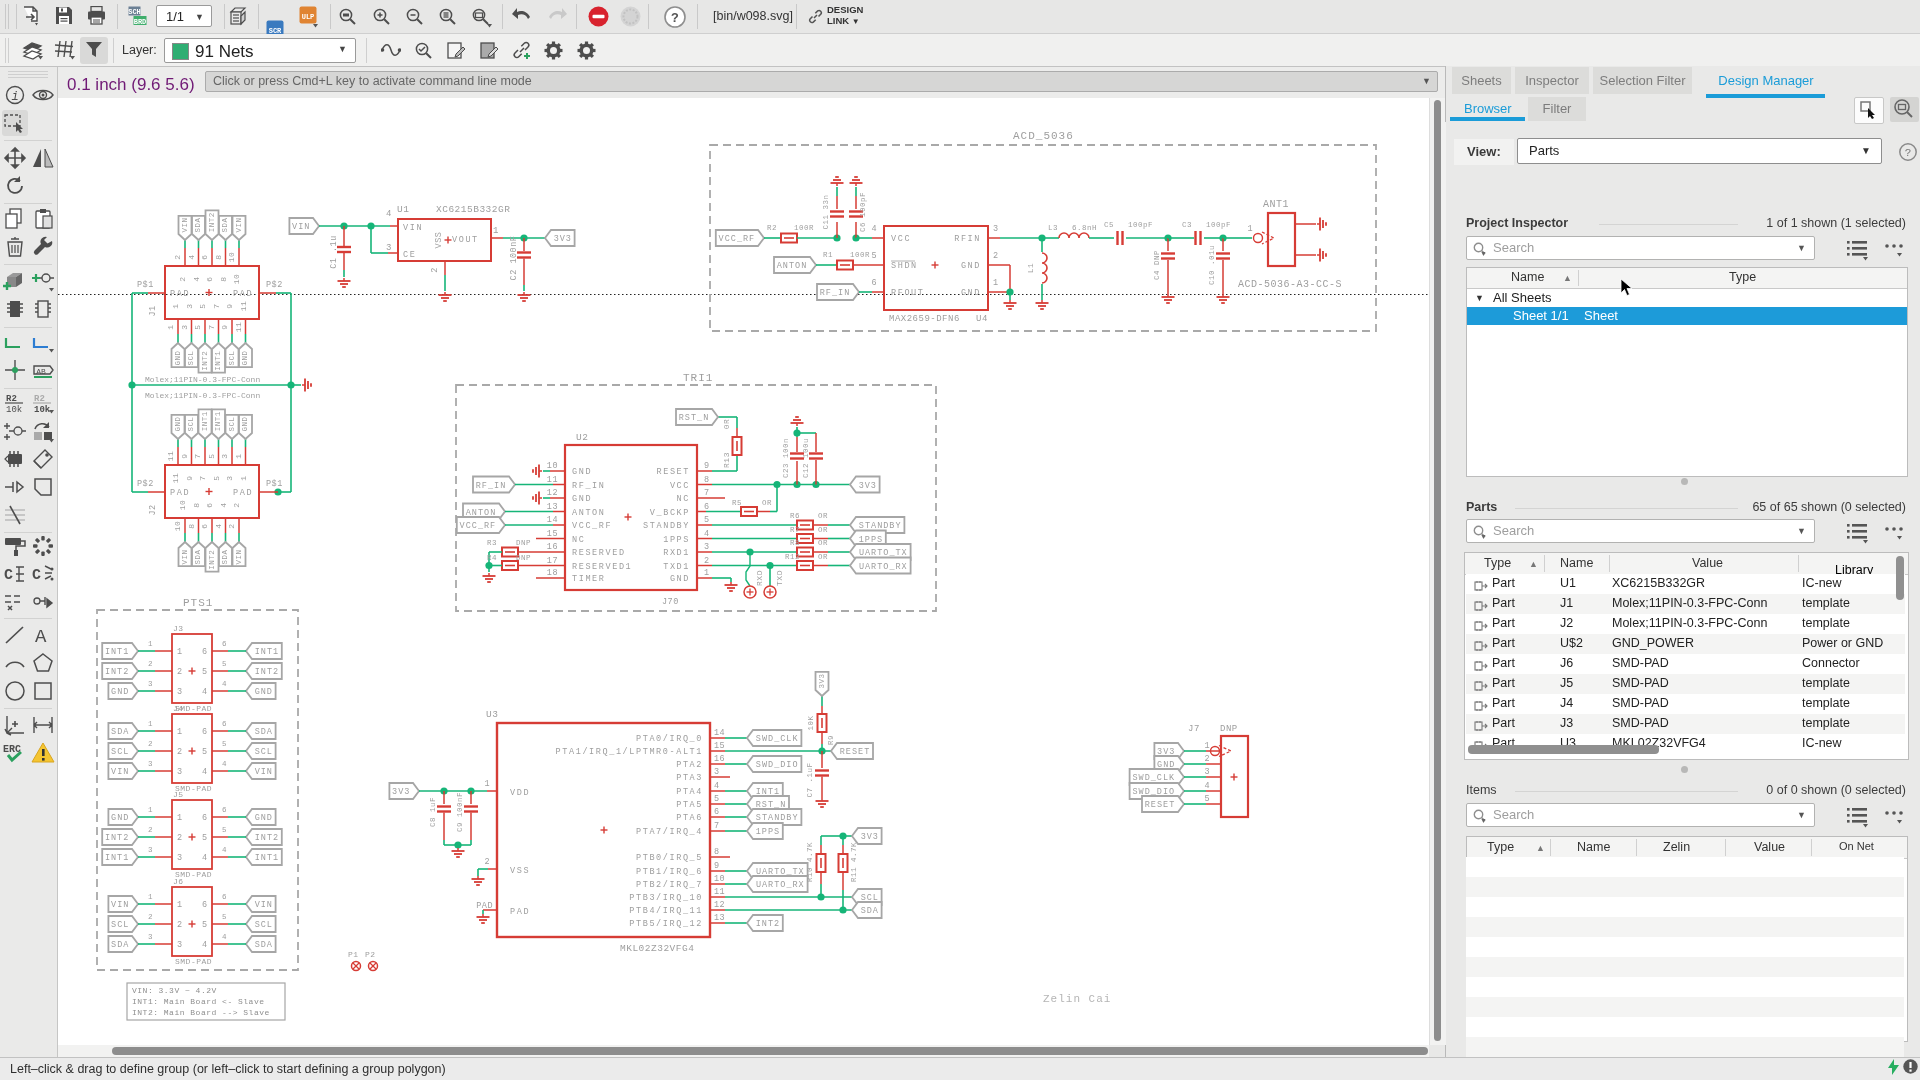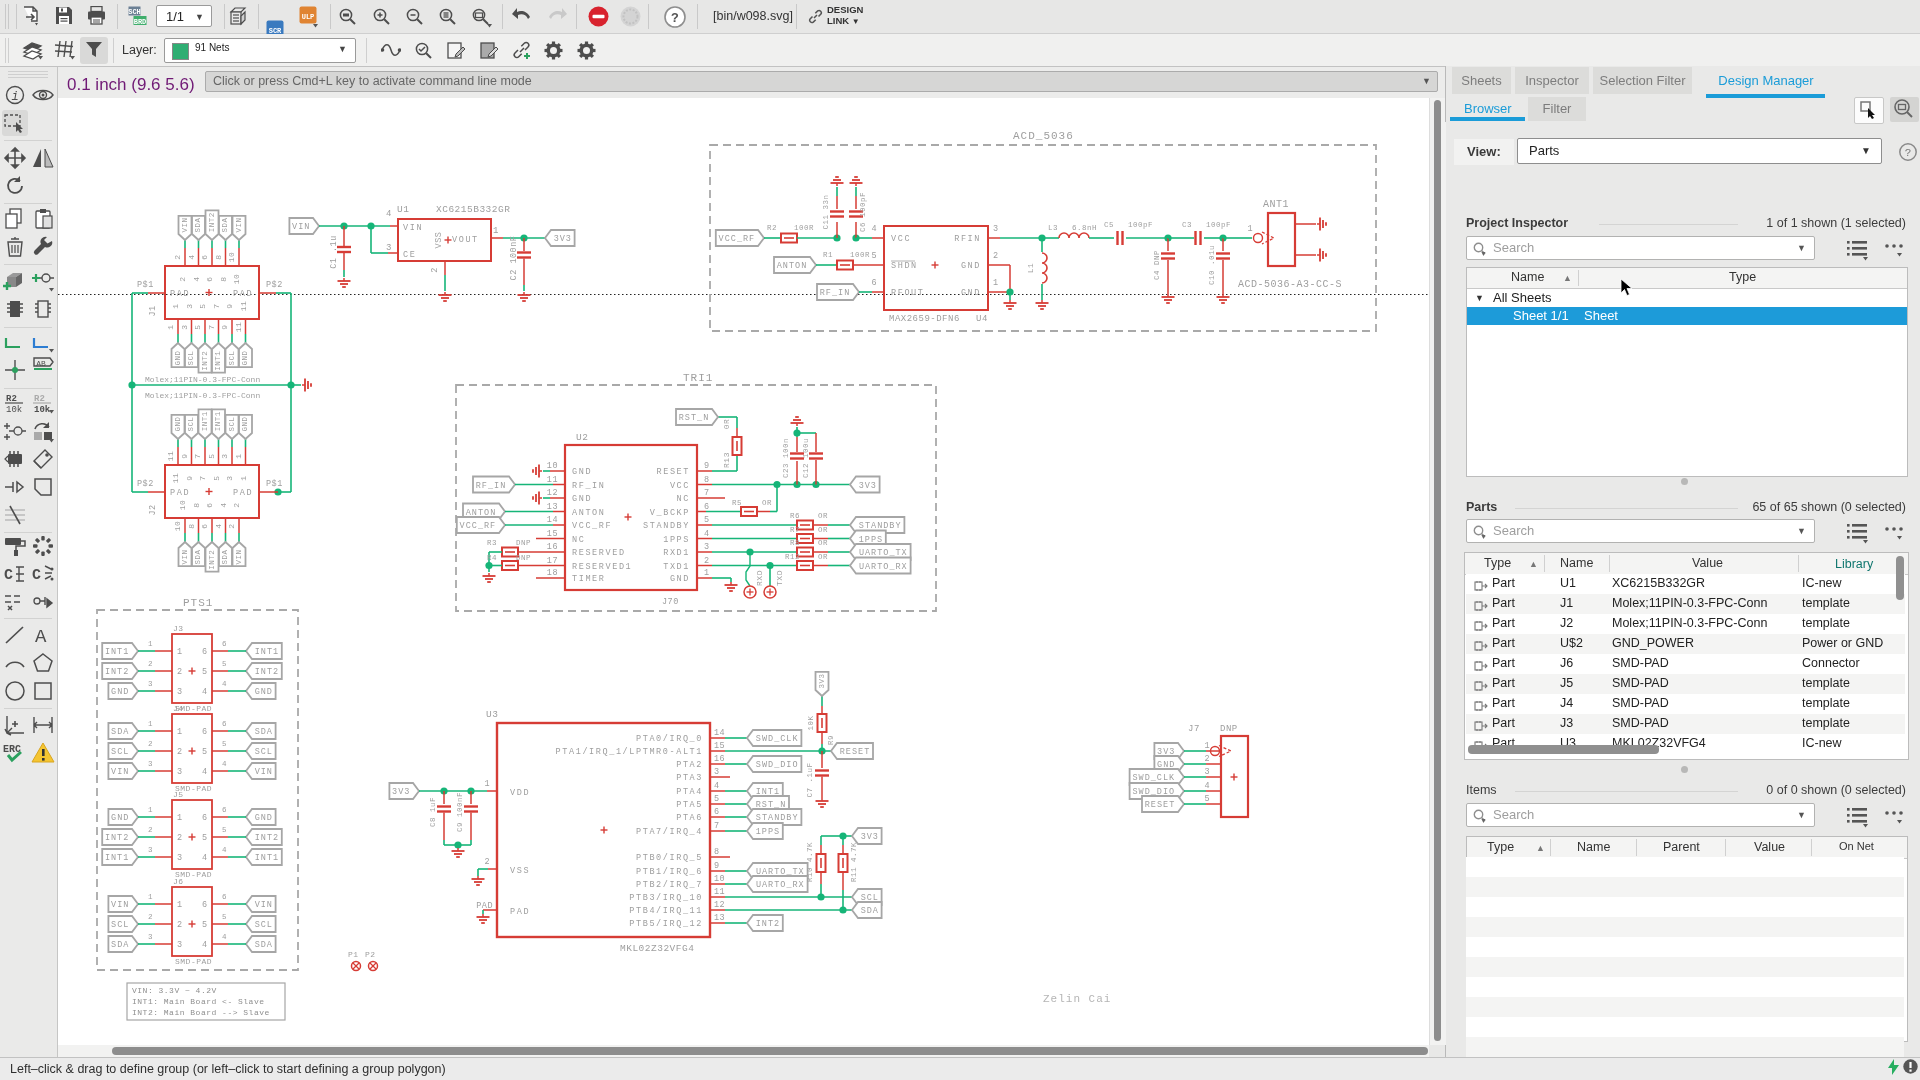--- a/index.html
+++ b/index.html
@@ -1103,21 +1103,21 @@
           </g>
           <path d="M16,16 l5,0 l-2.5,3.5 z" fill="#555"></path>
         </svg></div>
       <div style="position:absolute;left:80px;top:3px;width:28px;height:27px;background:#d9d9d8;border-radius:3px"></div>
       <div style="position:absolute;left:85px;top:7px"><svg width="18" height="18" viewBox="0 0 18 18" style="">
           <path d="M1,1 h16 l-6,7 v8 l-4,-2.5 v-5.5 z" fill="#4d4d4d"></path>
         </svg></div>
       <div style="position:absolute;left:122px;top:9px;font-size:12.5px;color:#333">Layer:</div>
       <div style="position:absolute;left:164px;top:4px;width:192px;height:25px;background:#fff;border:1px solid #9a9a9a;border-radius:2px;box-sizing:border-box">
         <div style="position:absolute;left:7px;top:4px;width:15px;height:15px;background:#2fae73;border:1px solid #888"></div>
-        <div style="position:absolute;left:30px;top:3px;font-size:10px;color:#222">91 Nets</div>
+        <div style="position:absolute;left:30px;top:3px;font-size:17px;color:#222">91 Nets</div>
         <div style="position:absolute;right:8px;top:5px;color:#444;font-size:9px">▼</div>
       </div>
       <div style="position:absolute;left:381px;top:7px"><svg width="20" height="18" viewBox="0 0 20 18" style="">
           <path d="M1,9 C4,2 8,2 10,9 C12,16 16,16 19,9" fill="none" stroke="#4d4d4d" stroke-width="1.5"></path>
           <circle cx="1.5" cy="9" r="1.8" fill="#4d4d4d"></circle>
           <circle cx="18.5" cy="9" r="1.8" fill="#4d4d4d"></circle>
         </svg></div>
       <div style="position:absolute;left:414px;top:7px"><svg width="19" height="19" viewBox="0 0 19 19" style="">
           <circle cx="8" cy="8" r="5.6" fill="none" stroke="#4d4d4d" stroke-width="1.5"></circle>
           <line x1="12.2" y1="12.2" x2="17" y2="17" stroke="#4d4d4d" stroke-width="2"></line>
@@ -1242,21 +1242,21 @@
           <path d="M3,8 v9 h14" fill="none" stroke="#2ba05e" stroke-width="2.2"></path>
         </svg></div>
       <div style="position:absolute;left:31px;top:263px"><svg width="24" height="24" viewBox="0 0 24 24" style="">
           <path d="M3,8 v9 h14" fill="none" stroke="#2d7dd2" stroke-width="2.2"></path>
           <path d="M18,19 l5,0 l-2.5,3.5 z" fill="#555"></path>
         </svg></div>
       <div style="position:absolute;left:3px;top:291px"><svg width="24" height="24" viewBox="0 0 24 24" style="">
           <path d="M12,2 v20 M2,12 h20" stroke="#4d4d4d" stroke-width="1.4"></path>
           <circle cx="12" cy="12" r="3" fill="#2ba05e"></circle>
         </svg></div>
-      <div style="position:absolute;left:31px;top:285px"><svg width="24" height="24" viewBox="0 0 24 24" style="">
+      <div style="position:absolute;left:31px;top:293px"><svg width="24" height="24" viewBox="0 0 24 24" style="">
           <path d="M3,6 h16 l3,4 l-3,4 h-16 z" fill="none" stroke="#4d4d4d" stroke-width="1.4"></path>
           <text x="10" y="13.5" font-size="8" fill="#4d4d4d" text-anchor="middle">AB</text>
           <path d="M3,17 h18" stroke="#2ba05e" stroke-width="2"></path>
         </svg></div>
       <div style="position:absolute;left:4px;top:321px;width:48px;height:1px;background:#d2d2d1"></div>
       <div style="position:absolute;left:3px;top:324px"><svg width="24" height="24" viewBox="0 0 24 24" style="">
           <text x="3" y="10" font-size="9" font-weight="bold" fill="#4d4d4d">R2</text>
           <path d="M2,12 h18" stroke="#4d4d4d" stroke-width="1.2"></path>
           <text x="3" y="21" font-size="9" fill="#4d4d4d">10k</text>
         </svg></div>
@@ -1499,21 +1499,21 @@
 
 <div style="position:absolute;left:1464px;top:552px;width:443px;height:206px;background:#fff;border:1px solid #bcbcbc;overflow:hidden">
  <div style="position:absolute;left:0;top:0;width:100%;height:21px;background:#f4f4f3;border-bottom:1px solid #c9c9c9">
   <div style="position:absolute;left:19px;top:3px;font-size:12.5px;color:#333">Type</div>
   <div style="position:absolute;left:64px;top:6px;color:#777;font-size:9px">▲</div>
   <div style="position:absolute;left:79px;top:2px;width:1px;height:17px;background:#d0d0d0"></div>
   <div style="position:absolute;left:95px;top:3px;font-size:12.5px;color:#333">Name</div>
   <div style="position:absolute;left:144px;top:2px;width:1px;height:17px;background:#d0d0d0"></div>
   <div style="position:absolute;left:227px;top:3px;font-size:12.5px;color:#333">Value</div>
   <div style="position:absolute;left:333px;top:2px;width:1px;height:17px;background:#d0d0d0"></div>
-  <div style="position:absolute;left:370px;top:4px;font-size:12.5px;color:#0f766e">Library</div>
+  <div style="position:absolute;left:370px;top:10px;font-size:12.5px;color:#000000">Library</div>
  </div>
 </div>
 <div style="position:absolute;left:1466px;top:574px;width:439px;height:20px;background:#fff">
 <div style="position:absolute;left:8px;top:4px"><svg width="14" height="12" viewBox="0 0 14 12" style="">
             <rect x="1" y="2" width="7" height="8" fill="none" stroke="#777" stroke-width="1.1"></rect>
             <path d="M8,6 h5 m-2,-2 l2,2 l-2,2" stroke="#777" stroke-width="1.1" fill="none"></path>
             <path d="M3,1 v2 M6,1 v2 M3,9 v2 M6,9 v2" stroke="#777" stroke-width="1"></path>
           </svg></div>
 <div style="position:absolute;left:26px;top:2px;font-size:12.5px;color:#222">Part</div>
 <div style="position:absolute;left:94px;top:2px;font-size:12.5px;color:#222">U1</div>
@@ -1644,21 +1644,21 @@
           </g>
         </svg></div>
 
 <div style="position:absolute;left:1466px;top:836px;width:440px;height:204px;background:#fff;border:1px solid #bcbcbc">
  <div style="position:absolute;left:0;top:0;width:100%;height:21px;background:#f4f4f3;border-bottom:1px solid #c9c9c9">
   <div style="position:absolute;left:20px;top:3px;font-size:12.5px;color:#333">Type</div>
   <div style="position:absolute;left:69px;top:6px;color:#777;font-size:9px">▲</div>
   <div style="position:absolute;left:83px;top:2px;width:1px;height:17px;background:#d0d0d0"></div>
   <div style="position:absolute;left:110px;top:3px;font-size:12.5px;color:#333">Name</div>
   <div style="position:absolute;left:169px;top:2px;width:1px;height:17px;background:#d0d0d0"></div>
-  <div style="position:absolute;left:196px;top:3px;font-size:12.5px;color:#333">Parent</div>
+  <div style="position:absolute;left:196px;top:3px;font-size:12.5px;color:#333">Zelin</div>
   <div style="position:absolute;left:258px;top:2px;width:1px;height:17px;background:#d0d0d0"></div>
   <div style="position:absolute;left:287px;top:3px;font-size:12.5px;color:#333">Value</div>
   <div style="position:absolute;left:344px;top:2px;width:1px;height:17px;background:#d0d0d0"></div>
   <div style="position:absolute;left:372px;top:3px;font-size:11px;color:#333">On Net</div>
  </div>
 </div>
 <div style="position:absolute;left:1466px;top:857px;width:438px;height:20px;background:#fff"></div>
       <div style="position:absolute;left:1466px;top:877px;width:438px;height:20px;background:#f4f4f3"></div>
       <div style="position:absolute;left:1466px;top:897px;width:438px;height:20px;background:#fff"></div>
       <div style="position:absolute;left:1466px;top:917px;width:438px;height:20px;background:#f4f4f3"></div>

